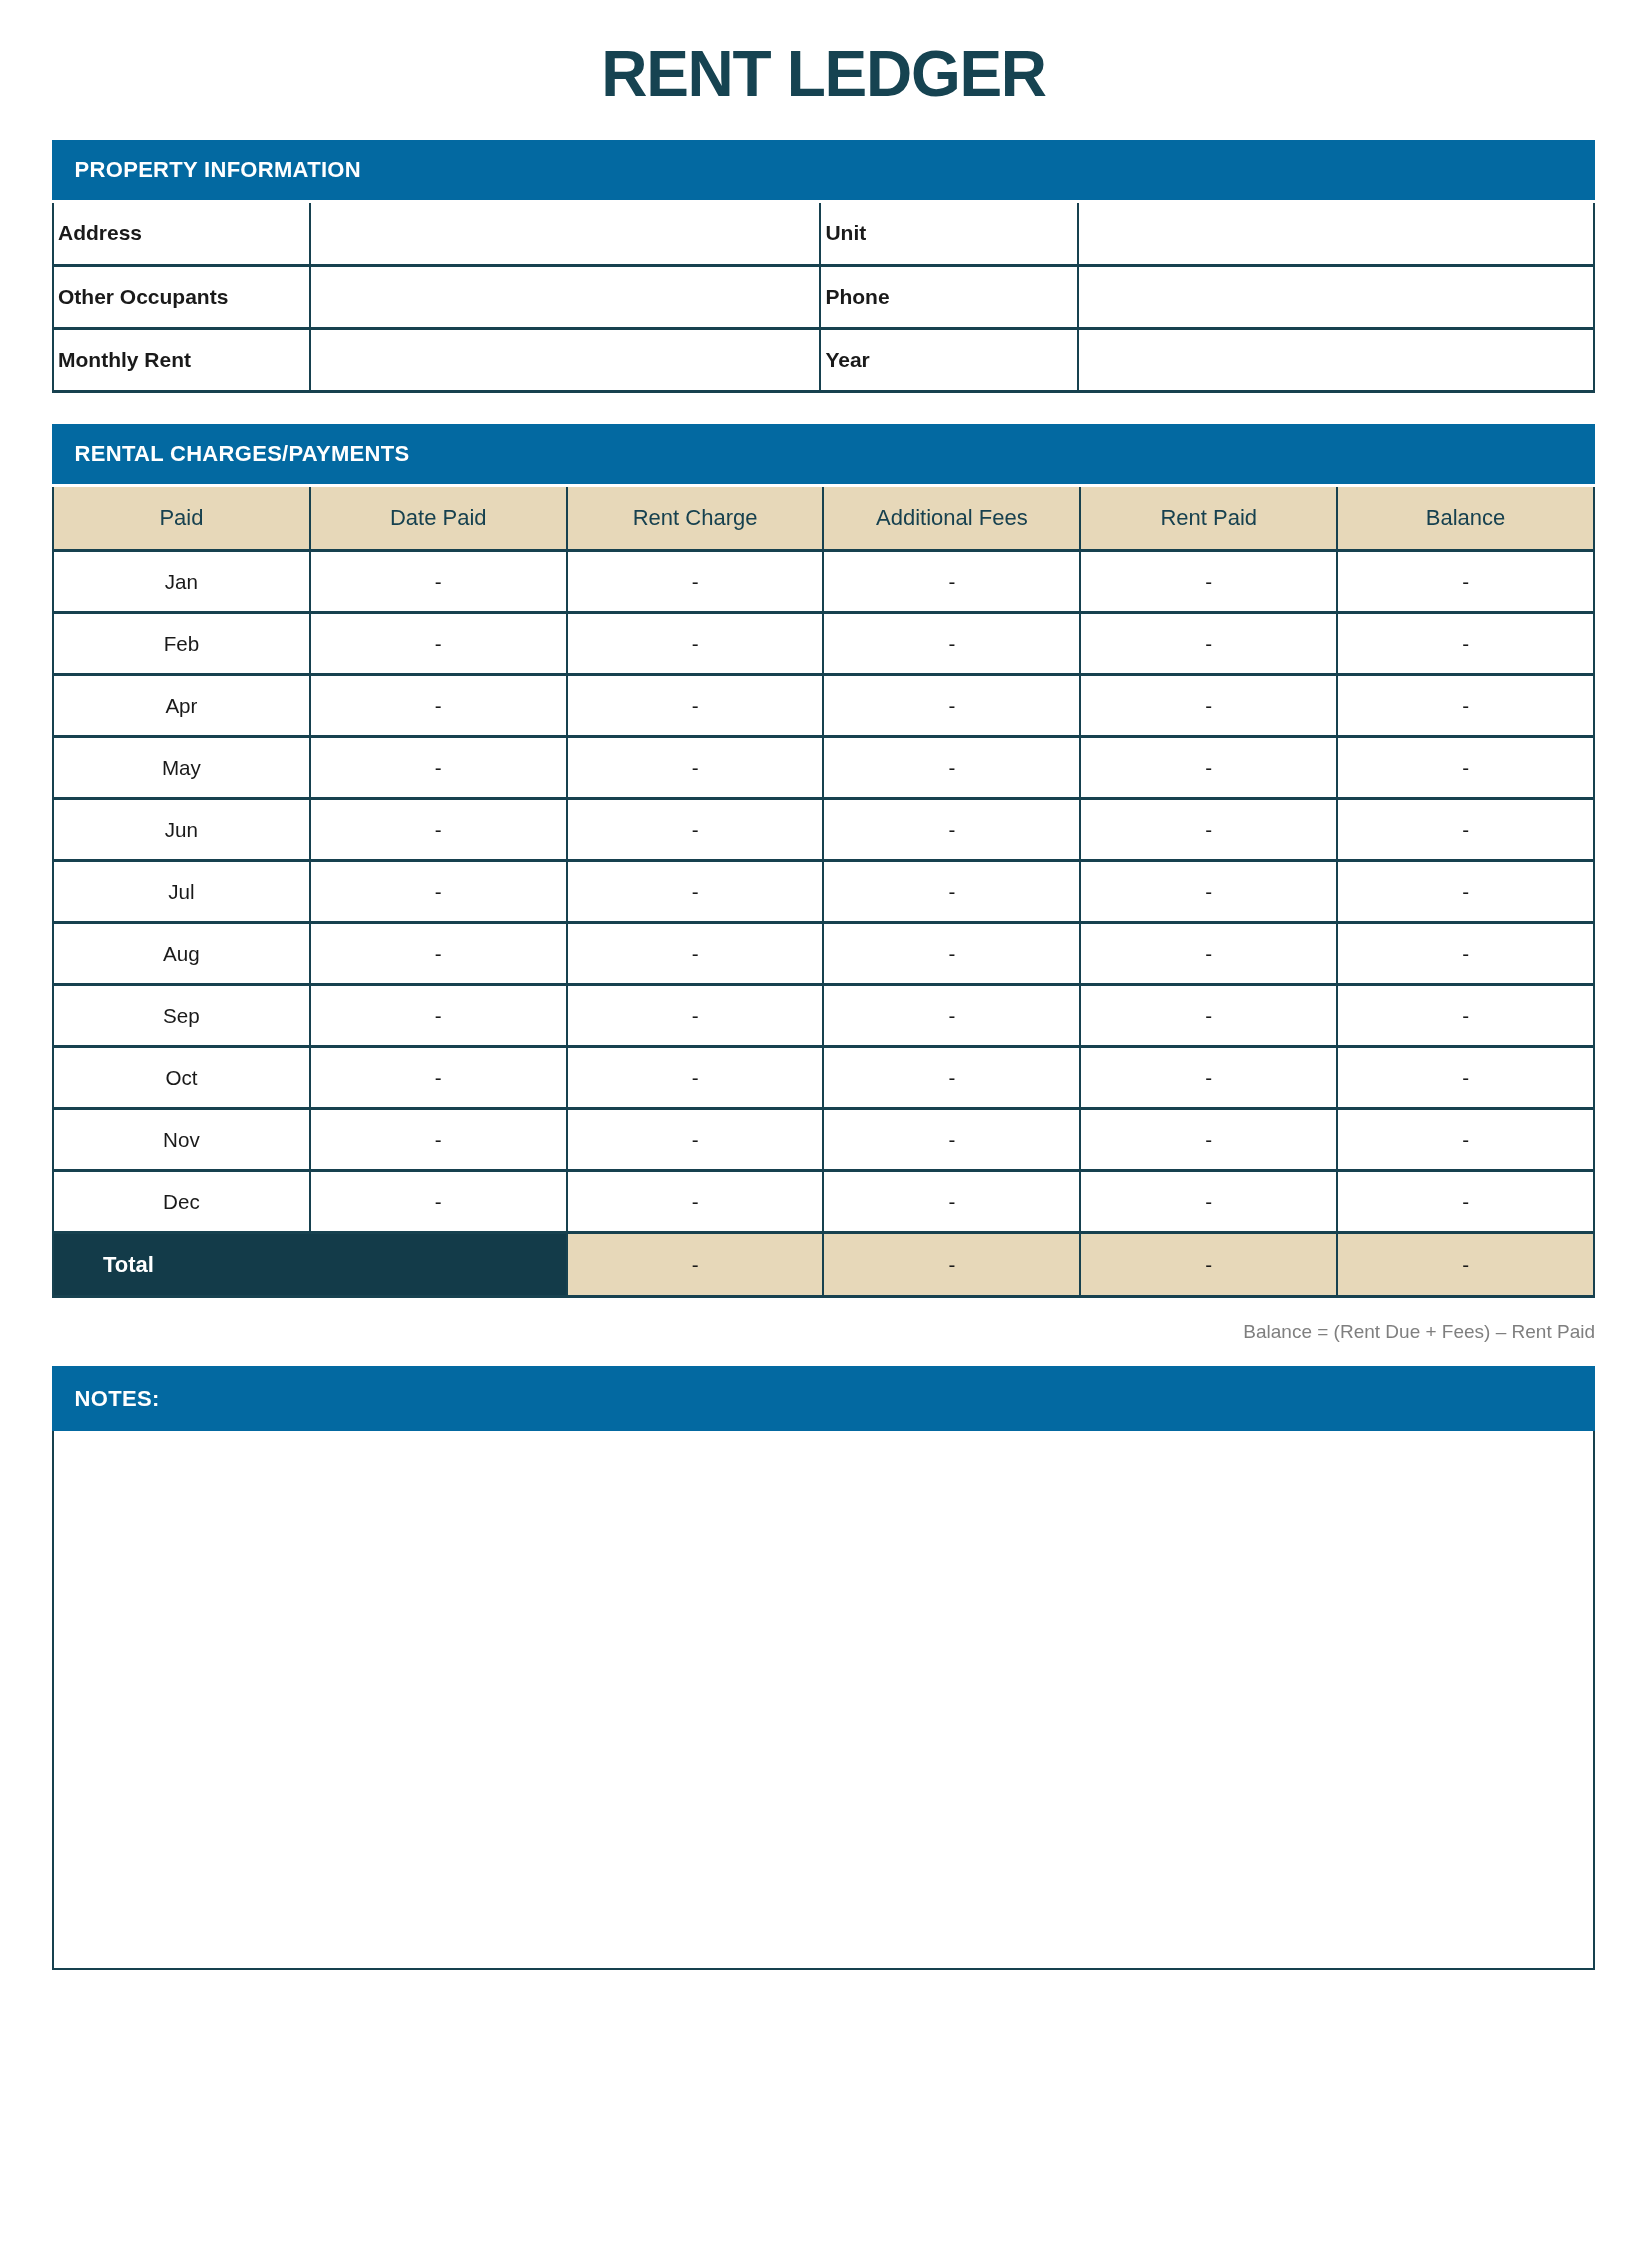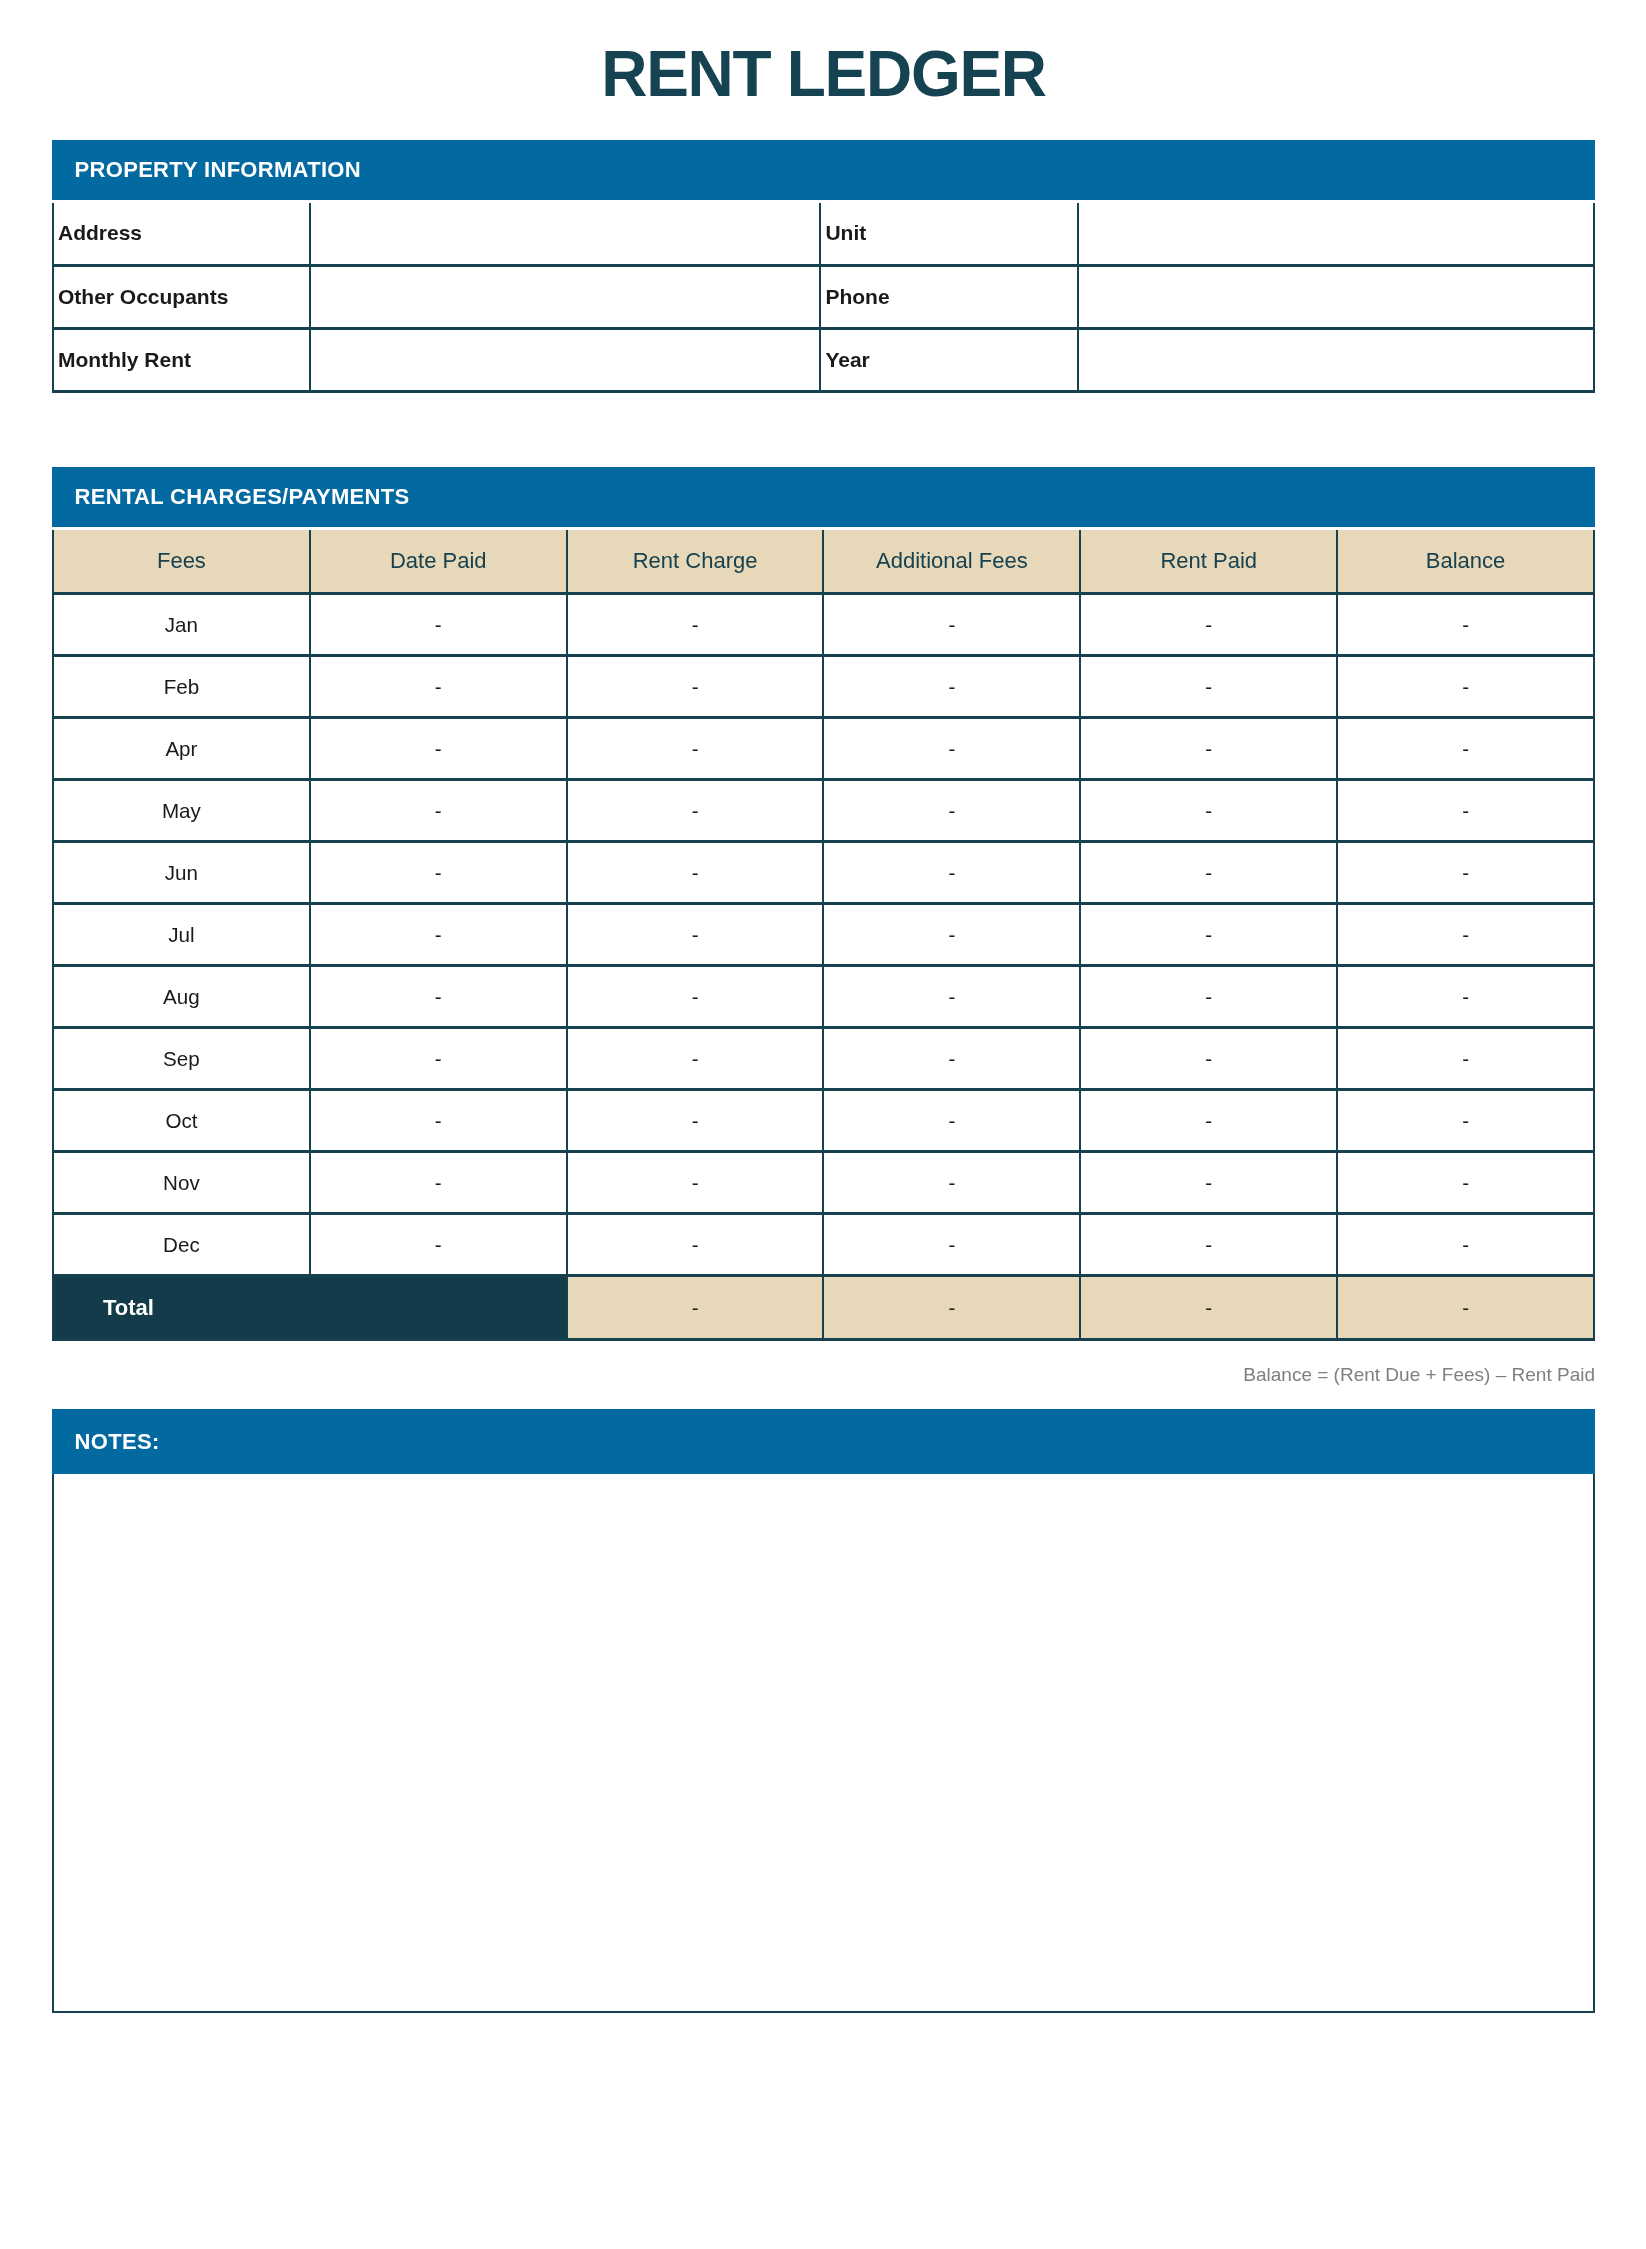--- a/index.html
+++ b/index.html
@@ -42,21 +42,21 @@
     border-bottom-width: 3.3px;
     height: 63px;
     font-size: 21px;
     vertical-align: middle;
   }
   .prop-table tr:first-child td { border-top: 0; }
   .prop-table td.lbl { font-weight: bold; padding-left: 4px; }
   .prop-table td.val { background: #ffffff; }
 
   
-  .rental { margin-top: 74px; }
+  .rental { margin-top: 31px; }
   .rent-table th {
     background: #e7d8b9;
     color: #17414f;
     font-weight: normal;
     font-size: 22px;
     height: 64px;
     border: 2px solid #17414f;
     border-top: 0;
     border-bottom-width: 3.3px;
     text-align: center;
@@ -145,21 +145,21 @@
     <colgroup>
         <col>
         <col>
         <col>
         <col>
         <col>
         <col>
       </colgroup>
     <thead>
       <tr>
-        <th>Fees</th>
+        <th>Paid</th>
         <th>Date Paid</th>
         <th>Rent Charge</th>
         <th>Additional Fees</th>
         <th>Rent Paid</th>
         <th>Balance</th>
       </tr>
     </thead>
     <tbody>
       <tr class="month-row">
         <td>Jan</td>

